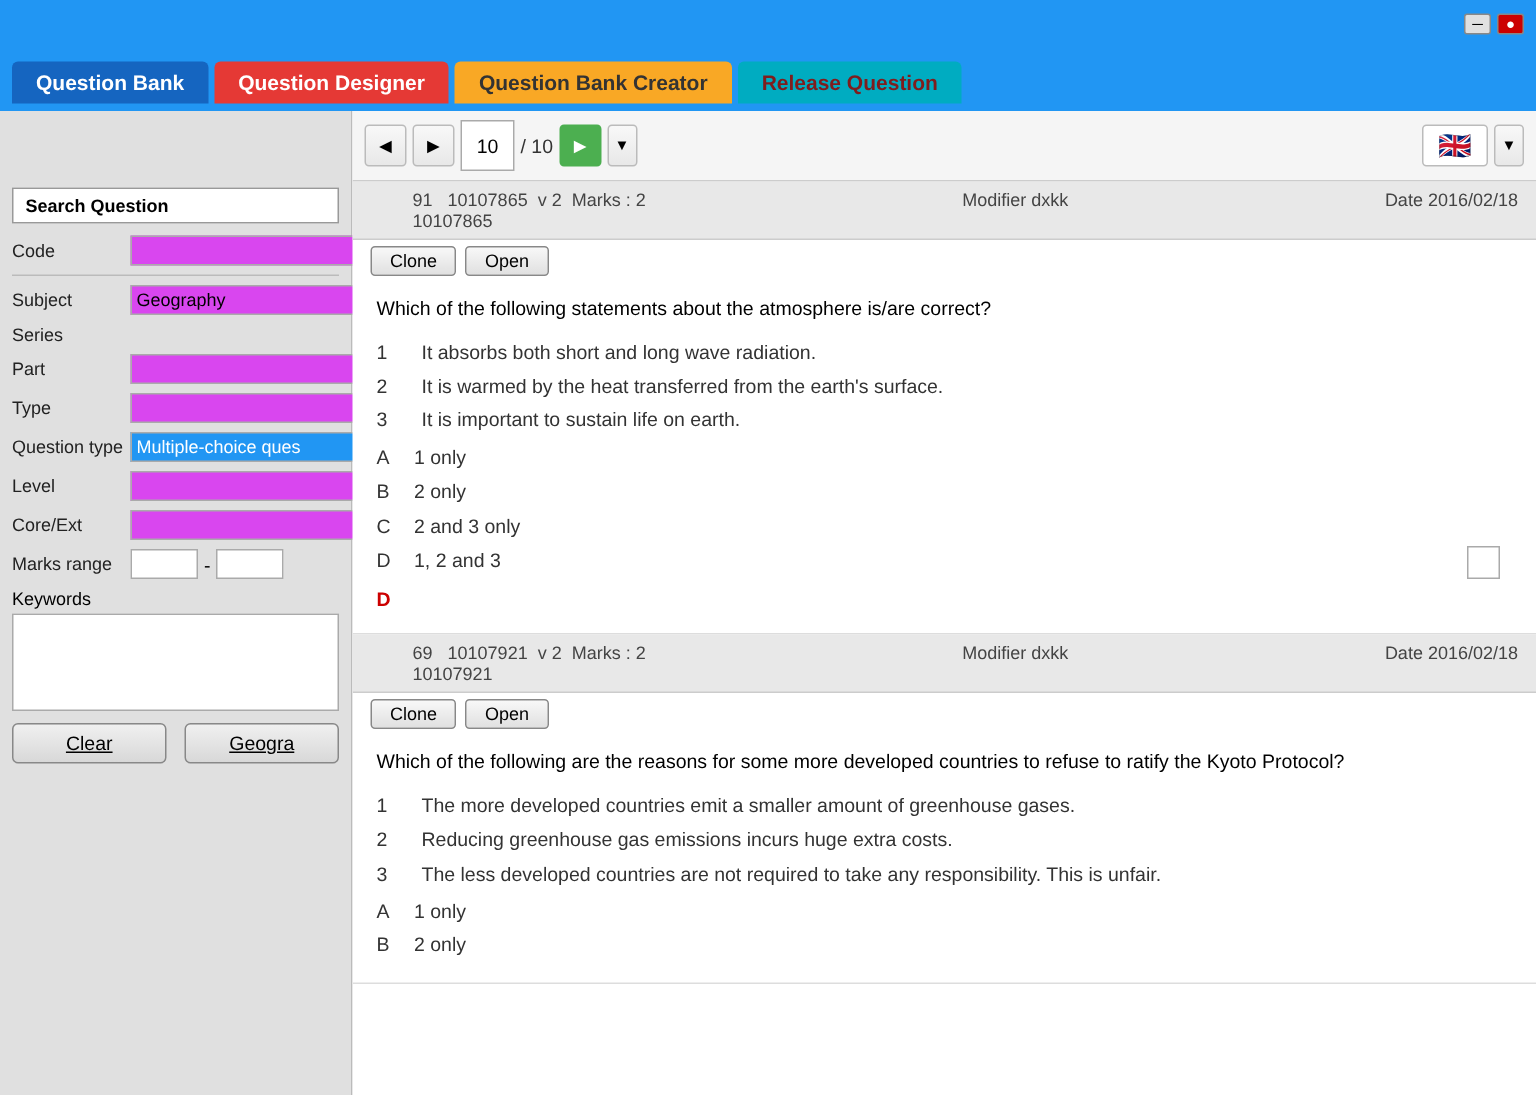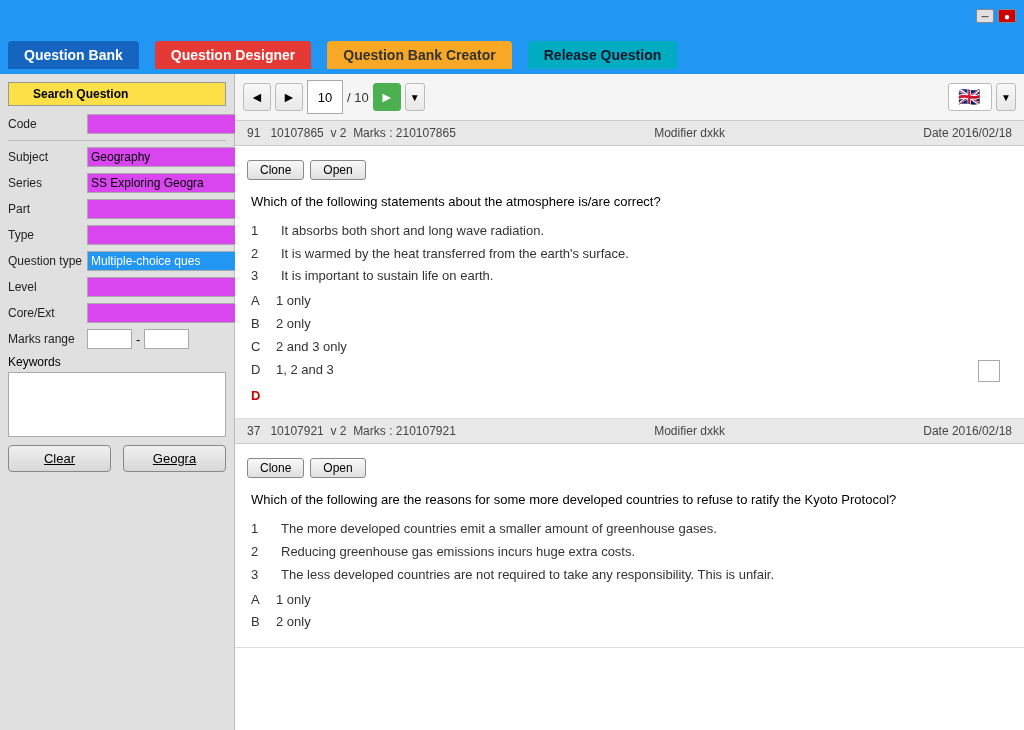--- a/index.html
+++ b/index.html
@@ -23,59 +23,60 @@
     }
     .title-btn.minimize { background: #e0e0e0; }
     .title-btn.close { background: #cc0000; }
 
     
     .tab-bar {
       background: #2196F3;
       display: flex;
       align-items: center;
       padding: 4px 8px 0 8px;
-      gap: 16px;
+      gap: 4px;
       height: 42px;
     }
     .tab {
       padding: 6px 16px;
       border-radius: 4px 4px 0 0;
       font-weight: bold;
       font-size: 14px;
       cursor: pointer;
       border: none;
     }
     .tab.active-blue { background: #1565C0; color: white; }
     .tab.active-red { background: #e53935; color: white; }
     .tab.active-yellow { background: #f9a825; color: #333; }
-    .tab.active-teal { background: #00acc1; color: #0f172a; }
+    .tab.active-teal { background: #00acc1; color: #7f1d1d; }
 
     
     .main {
       display: flex;
       height: calc(730px - 74px);
       background: #e8e8e8;
     }
 
     
     .left-panel {
       width: 235px;
       background: #e0e0e0;
       border-right: 1px solid #bbb;
       padding: 8px;
       display: flex;
       flex-direction: column;
     }
     .panel-title {
-      background: #fde047;
-      padding: 4px 24px;
+      background: #ffffff;
+      padding: 4px 8px;
       font-weight: bold;
       font-size: 12px;
       margin-bottom: 8px;
       border: 1px solid #999;
+      margin-top: 43px;
     }
     .form-row {
       display: flex;
       align-items: center;
       margin-bottom: 6px;
       gap: 4px;
     }
     .form-label {
       width: 75px;
       font-size: 12px;
@@ -211,26 +212,25 @@
     }
     .question-header {
       background: #e8e8e8;
       padding: 5px 12px;
       font-size: 12px;
       color: #444;
       display: flex;
       justify-content: space-between;
       border-bottom: 1px solid #ccc;
     }
-    .question-header-left { display: flex; flex-direction: row; }
+    .question-header-left { display: flex; flex-direction: column; margin-left: 28px; }
     .q-actions {
       padding: 4px 12px;
       display: flex;
       gap: 6px;
-      margin-top: 10px;
     }
     .action-btn {
       padding: 2px 12px;
       border: 1px solid #888;
       border-radius: 3px;
       background: linear-gradient(to bottom, #f8f8f8, #e0e0e0);
       cursor: pointer;
       font-size: 12px;
     }
     .question-content {
@@ -304,21 +304,20 @@
 
     <div style="height:1px; background:#bbb; margin-bottom:6px;"></div>
 
     <div class="form-row">
       <span class="form-label">Subject</span>
       <input class="form-input" type="text" value="Geography" style="">
     </div>
 
     <div class="form-row">
       <span class="form-label">Series</span>
-      <input class="form-input" type="text" value="SS Exploring Geogra" style="">
     </div>
 
     <div class="form-row">
       <span class="form-label">Part</span>
       <input class="form-input" type="text" value="" style="">
     </div>
 
     <div class="form-row">
       <span class="form-label">Type</span>
       <input class="form-input" type="text" value="" style="">
@@ -429,21 +428,21 @@
           <div style="margin-top:4px;">
             <span class="answer-letter correct">D</span>
           </div>
         </div>
       </div>
 
       <div class="question-block">
         <div class="question-header">
           <div class="question-header-left">
             <span>
-              <span>37</span>&nbsp;&nbsp;
+              <span>69</span>&nbsp;&nbsp;
               <span>10107921</span>&nbsp;
               <span>v 2</span>&nbsp;
               <span>Marks : 2</span>
             </span>
             <span>10107921</span>
           </div>
           <span>Modifier dxkk</span>
           <span>Date 2016/02/18</span>
         </div>
         <div class="q-actions">

